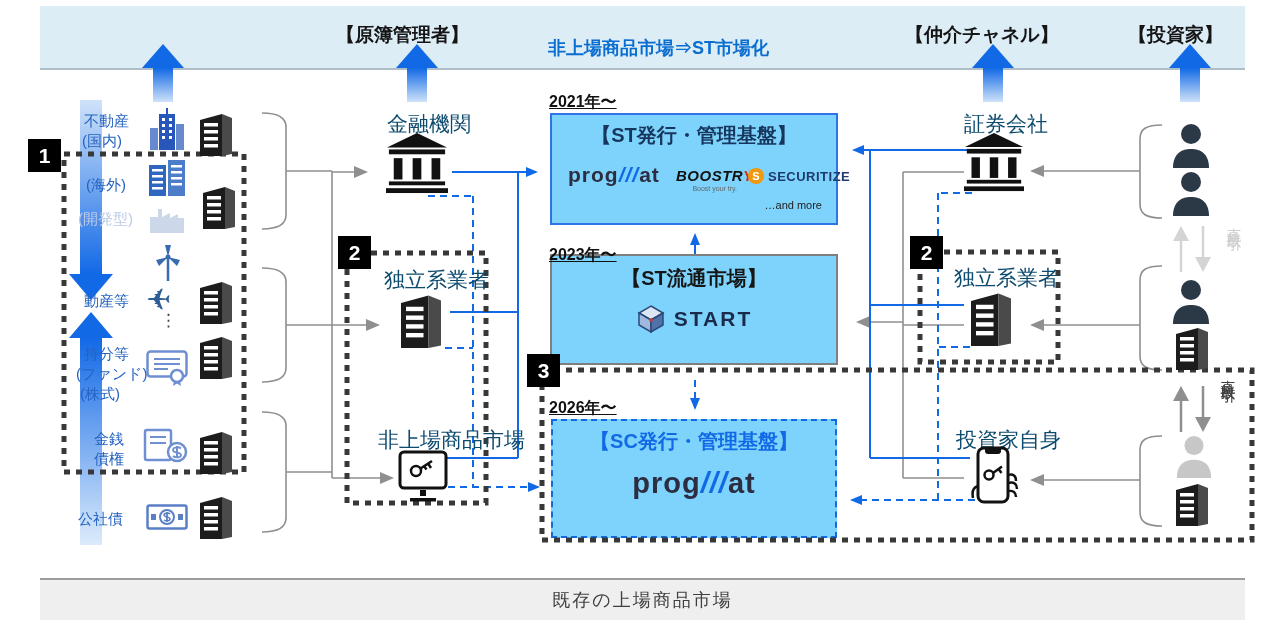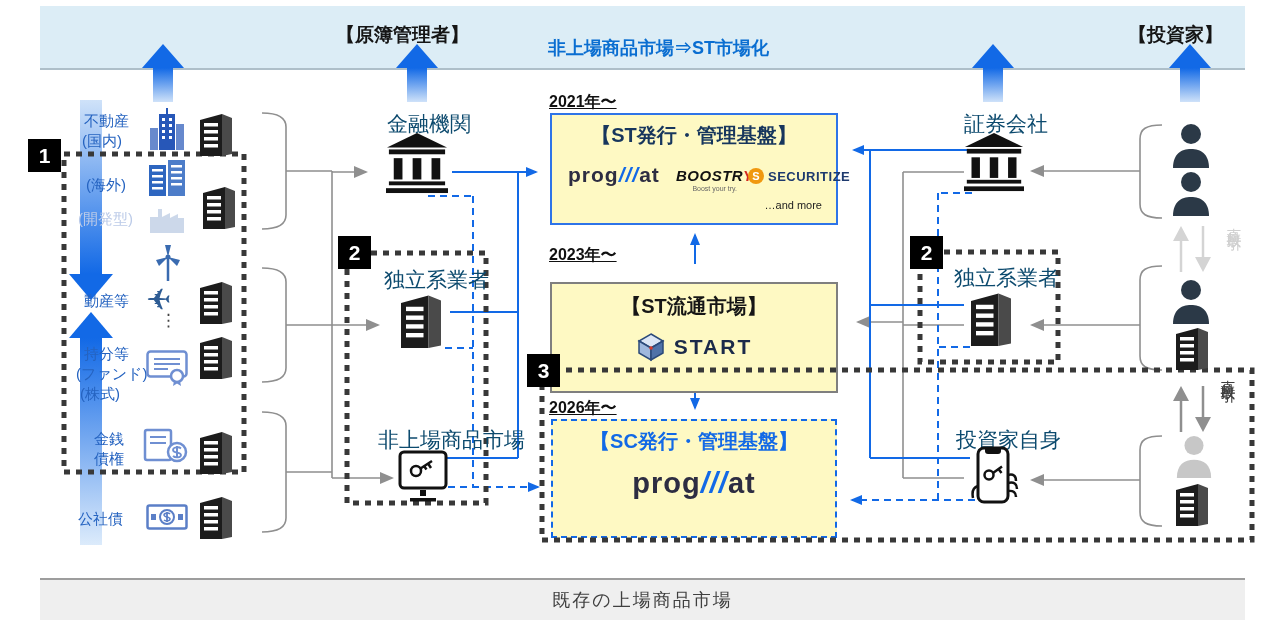--- a/index.html
+++ b/index.html
@@ -28,21 +28,21 @@
            display:flex; align-items:center; justify-content:center; z-index:6; }
 
   
   .lbl  { font-size:21px; color:#0c4a6e; z-index:4; }
   .albl { font-size:15px; font-weight:500; color:#2563c0; z-index:4; }
   .albl-faded { font-size:15px; color:#bccbe8; z-index:4; }
   .vtext { writing-mode:vertical-rl; font-size:15px; letter-spacing:3px; z-index:4; }
 
   
   .year { font-size:16px; font-weight:700; color:#111; text-decoration:underline; z-index:4; }
-  .pbox { background:#fef9c3; z-index:2; }
+  .pbox { background:#7dd3fc; z-index:2; }
   .box1 { border:2px solid #2e74e8; }
   .box2 { border:2px solid #7f7f7f; }
   .box3 { border:2px dashed #1269e6; }
   .btitle { position:absolute; left:0; right:0; text-align:center; font-size:20px; font-weight:700; }
 
   .progmat { font-weight:600; letter-spacing:1px; color:#2d2d42; }
   .progmat .sl { color:#1269e6; font-style:italic; font-weight:700; }
   .boostry { text-align:center; }
   .boostry .bmain { font-size:15px; font-weight:800; font-style:italic; color:#111; letter-spacing:.5px; }
   .boostry .by { color:#d42a20; }
@@ -223,20 +223,21 @@
       <line x1="1181" y1="432" x2="1181" y2="398"></line>
         <polygon points="1181,386 1173,401 1189,401" fill="#8f8f8f" stroke="none"></polygon>
       <line x1="1203" y1="386" x2="1203" y2="420"></line>
         <polygon points="1203,432 1195,417 1211,417" fill="#8f8f8f" stroke="none"></polygon>
     </g>
   </svg>
 
   <div class="abs topbar"></div>
   <div class="abs hlbl" style="left:336px; top:22px;">【原簿管理者】</div>
   <div class="abs htitle" style="left:548px; top:36px;">非上場商品市場⇒ST市場化</div>
+  <div class="abs hlbl" style="left:905px; top:22px;">【仲介チャネル】</div>
   <div class="abs hlbl" style="left:1128px; top:22px;text-align:right;">【投資家】</div>
 
   <div class="abs up-head" style="left:142px; top:44px;"></div>
   <div class="abs up-stem" style="left:153px; top:68px; height:34px;"></div>
   <div class="abs up-head" style="left:396px; top:44px;"></div>
   <div class="abs up-stem" style="left:407px; top:68px; height:34px;"></div>
   <div class="abs up-head" style="left:972px; top:44px;"></div>
   <div class="abs up-stem" style="left:983px; top:68px; height:34px;"></div>
   <div class="abs up-head" style="left:1169px; top:44px;"></div>
   <div class="abs up-stem" style="left:1180px; top:68px; height:34px;"></div>
@@ -323,21 +324,21 @@
       <div class="btag">Boost your try.</div>
     </div>
     <div class="securitize" style="position:absolute; left:196px; top:53px;">
       <span class="scirc">S</span>
       <span class="sname">SECURITIZE</span>
     </div>
     <div style="position:absolute; right:14px; top:84px; font-size:11px; color:#222;">…and more</div>
   </div>
 
   <div class="abs year" style="left:549px; top:245px;">2023年〜</div>
-  <div class="abs pbox box2" style="left:550px; top:282px; width:288px; height:111px;">
+  <div class="abs pbox box2" style="left:550px; top:254px; width:288px; height:111px;">
     <div class="btitle" style="top:9px; color:#161616;">【ST流通市場】</div>
     <div class="startlogo" style="position:absolute; left:0; right:0; top:48px;">
       <svg width="30" height="30">
           <use href="#sym-cube"></use>
         </svg>
       <span class="stxt">START</span>
     </div>
   </div>
 
   <div class="abs year" style="left:549px; top:398px;">2026年〜</div>

